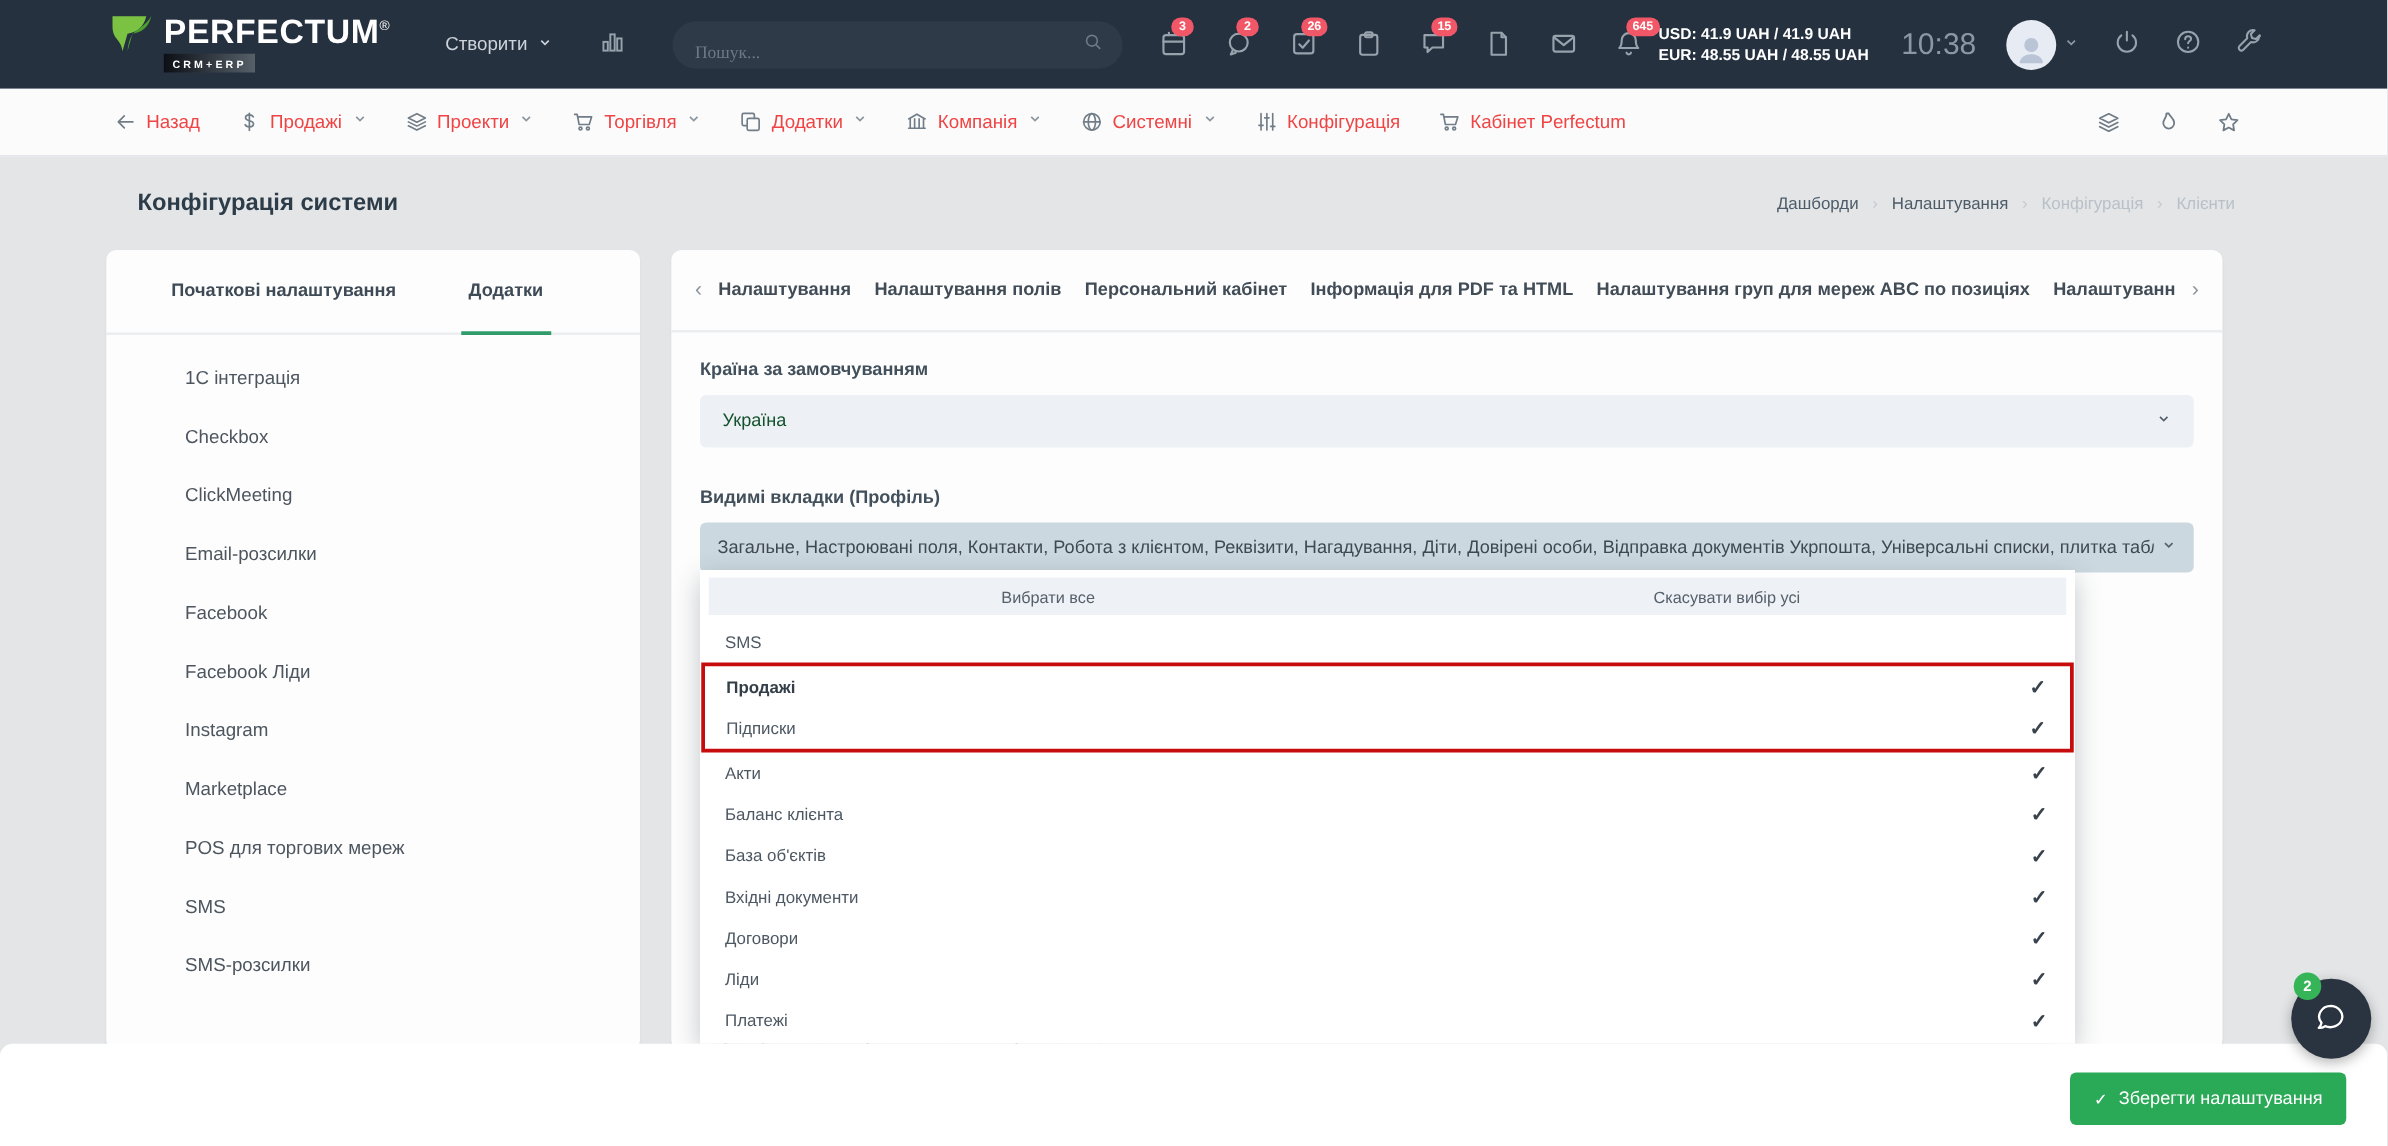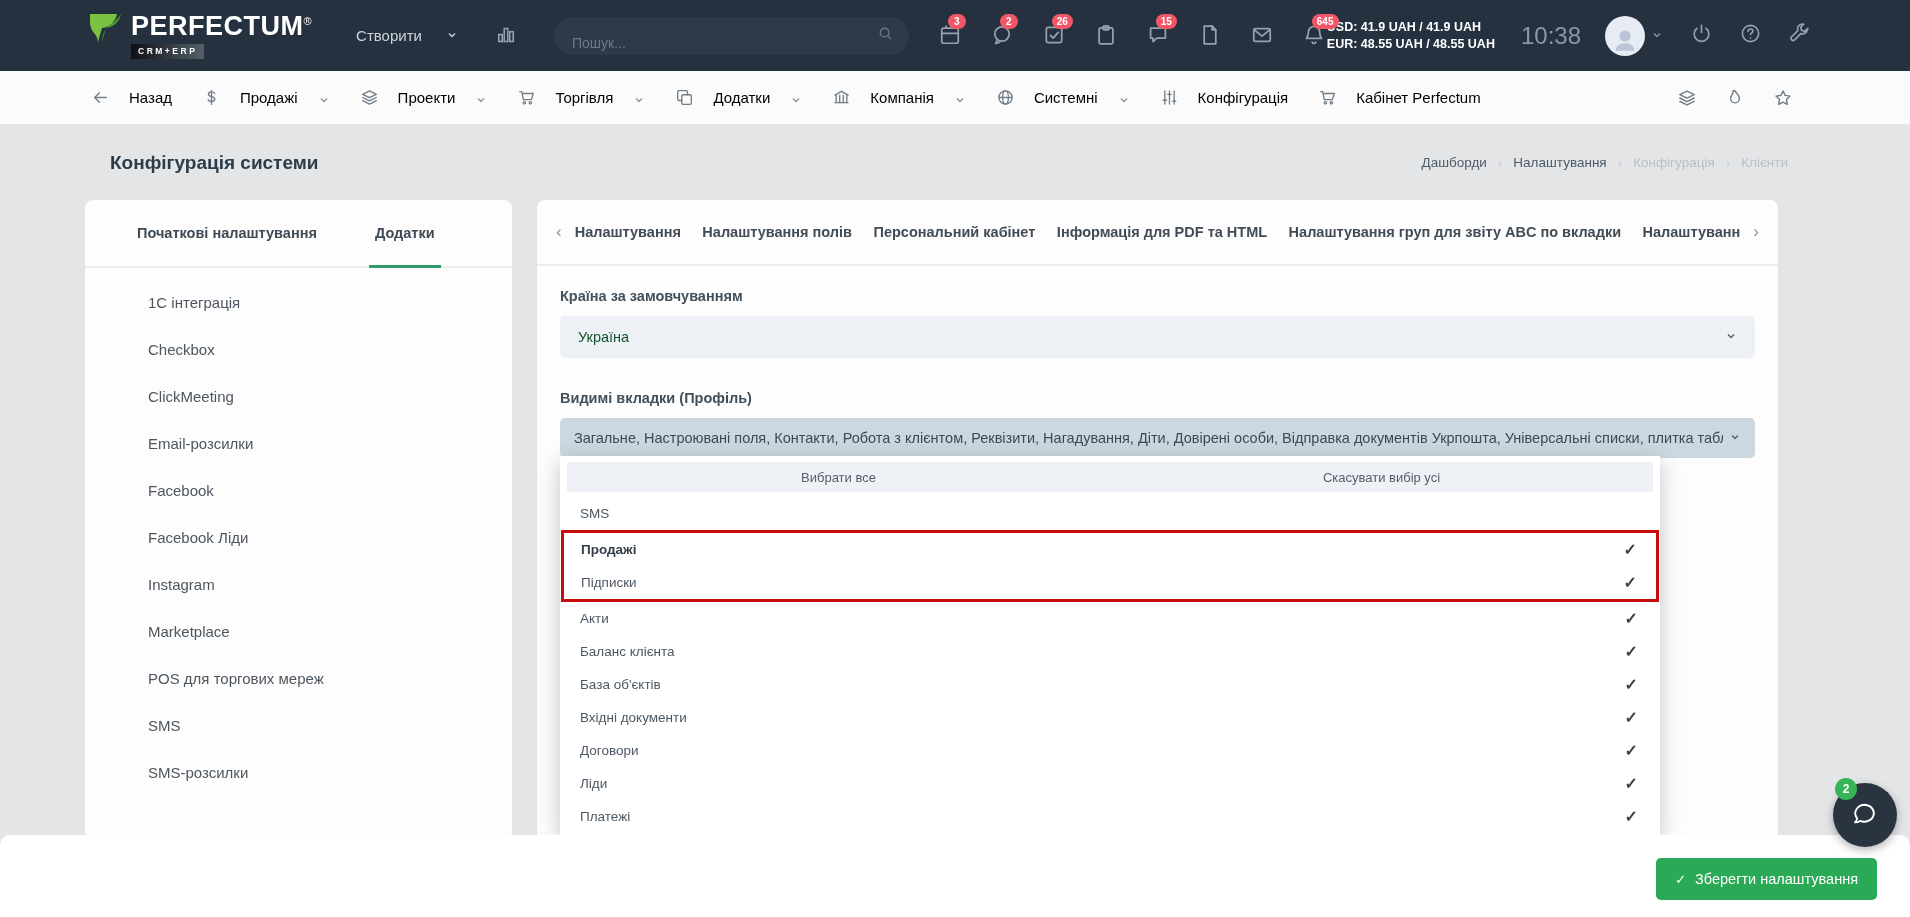--- a/index.html
+++ b/index.html
@@ -8,27 +8,27 @@
   .ic{display:block;}
   
   .topbar{position:absolute;top:0;left:0;width:100%;height:71px;background:#263140;
           display:flex;align-items:center;box-sizing:border-box;padding:0 100px 0 88px;color:#cfd6dd;}
   .logo{display:flex;align-items:center;gap:9px;cursor:pointer;}
   .leaf svg{width:34px;height:44px;}
   .brand{font-size:27px;font-weight:bold;color:#fff;letter-spacing:.5px;line-height:1;}
   .brand sup{font-size:11px;font-weight:normal;}
   .brandsub{display:inline-block;background:linear-gradient(90deg,#0c1016,#566069);color:#fff;
             font-size:8.5px;letter-spacing:2.5px;padding:2.5px 7px;margin-top:4px;font-weight:bold;}
-  .create{margin-left:44px;display:flex;align-items:center;gap:24px;color:#ccd3da;font-size:15px;cursor:pointer;}
+  .create{margin-left:44px;display:flex;align-items:center;gap:8px;color:#ccd3da;font-size:15px;cursor:pointer;}
   .chev svg{width:12px;height:12px;}
   .chartbtn{margin-left:38px;color:#97a2ac;cursor:pointer;}
   .chartbtn svg{width:20px;height:20px;}
   .search{margin-left:38px;width:360px;height:38px;background:#2e3a48;border-radius:19px;
           display:flex;align-items:center;padding:0 16px;box-sizing:border-box;}
-  .search input{flex:1;background:none;border:none;outline:none;color:#fca5a5;font-size:14px;font-family:Liberation Sans, sans-serif;margin-top:15px;}
+  .search input{flex:1;background:none;border:none;outline:none;color:#fca5a5;font-size:14px;font-family:Liberation Serif, serif;margin-top:15px;}
   .search input::placeholder{color:#6d7987;}
   .sicon{color:#6d7987;}
   .sicon svg{width:15px;height:15px;}
   .hicons{display:flex;margin-left:30px;gap:28px;}
   .hicon{position:relative;width:24px;height:24px;color:#97a2ac;cursor:pointer;}
   .hicon svg{width:22px;height:22px;}
   .badge{position:absolute;top:-10px;left:9px;background:#f25767;color:#fff;font-size:10px;font-weight:bold;
          border-radius:9px;padding:2px 5px;min-width:8px;text-align:center;line-height:11px;}
   .currency{margin-left:auto;font-size:12.5px;font-weight:bold;color:#fff;line-height:17px;white-space:nowrap;}
   .time{margin-left:26px;font-size:24px;color:#8c97a3;}
@@ -36,21 +36,21 @@
           display:flex;align-items:flex-end;justify-content:center;cursor:pointer;flex:none;}
   .avatar svg{width:32px;height:32px;}
   .avchev{margin-left:6px;color:#8c97a3;cursor:pointer;}
   .tbicon{margin-left:28px;color:#97a2ac;cursor:pointer;}
   .tbicon svg{width:21px;height:21px;}
   
   .mainnav{position:absolute;top:71px;left:0;width:100%;height:54px;background:#fbfbfc;
            border-bottom:1px solid #e4e7e9;display:flex;align-items:center;box-sizing:border-box;
            padding:0 118px 0 92px;}
   .navitems{display:flex;gap:31px;align-items:center;}
-  .navitem{display:flex;align-items:flex-end;gap:20px;color:#000000;font-size:15px;cursor:pointer;white-space:nowrap;}
+  .navitem{display:flex;align-items:flex-start;gap:8px;color:#ef4444;font-size:15px;cursor:pointer;white-space:nowrap;}
   .navitem .nicon{color:#717d87;}
   .navitem .nicon svg{width:17px;height:17px;}
   .navitem .chev{color:#8b96a0;}
   .navright{margin-left:auto;display:flex;gap:30px;color:#6f7b85;}
   .navright .nricon svg{width:18px;height:18px;cursor:pointer;}
   
   .pagehead{position:absolute;top:125px;left:0;right:0;height:75px;display:flex;align-items:center;
             justify-content:space-between;padding:0 122px 0 110px;box-sizing:border-box;}
   .pagehead h1{font-size:19px;color:#2d3c49;font-weight:bold;margin:0;}
   .breadcrumb{font-size:13.5px;display:flex;gap:11px;align-items:center;}
@@ -403,21 +403,21 @@
   </aside>
 
   <main class="maincard">
     <div class="maintabs">
       <span class="tabchev">‹</span>
       <div class="tabrow" id="main-tabs">
           <div class="maintab active">Налаштування</div>
           <div class="maintab">Налаштування полів</div>
           <div class="maintab">Персональний кабінет</div>
           <div class="maintab">Інформація для PDF та HTML</div>
-          <div class="maintab">Налаштування груп для звіту ABC по вкладки</div>
+          <div class="maintab">Налаштування груп для мереж ABC по позиціях</div>
           <div class="maintab">Налаштуванн</div>
         </div>
       <span class="tabchev">›</span>
     </div>
     <div class="formarea">
       <label class="flabel">Країна за замовчуванням</label>
       <div class="select">
         <span>Україна</span>
         <span class="chev"><svg viewBox="0 0 16 16" fill="none" stroke="currentColor" stroke-width="1.8">
               <path d="M4 6l4 4 4-4"></path>

